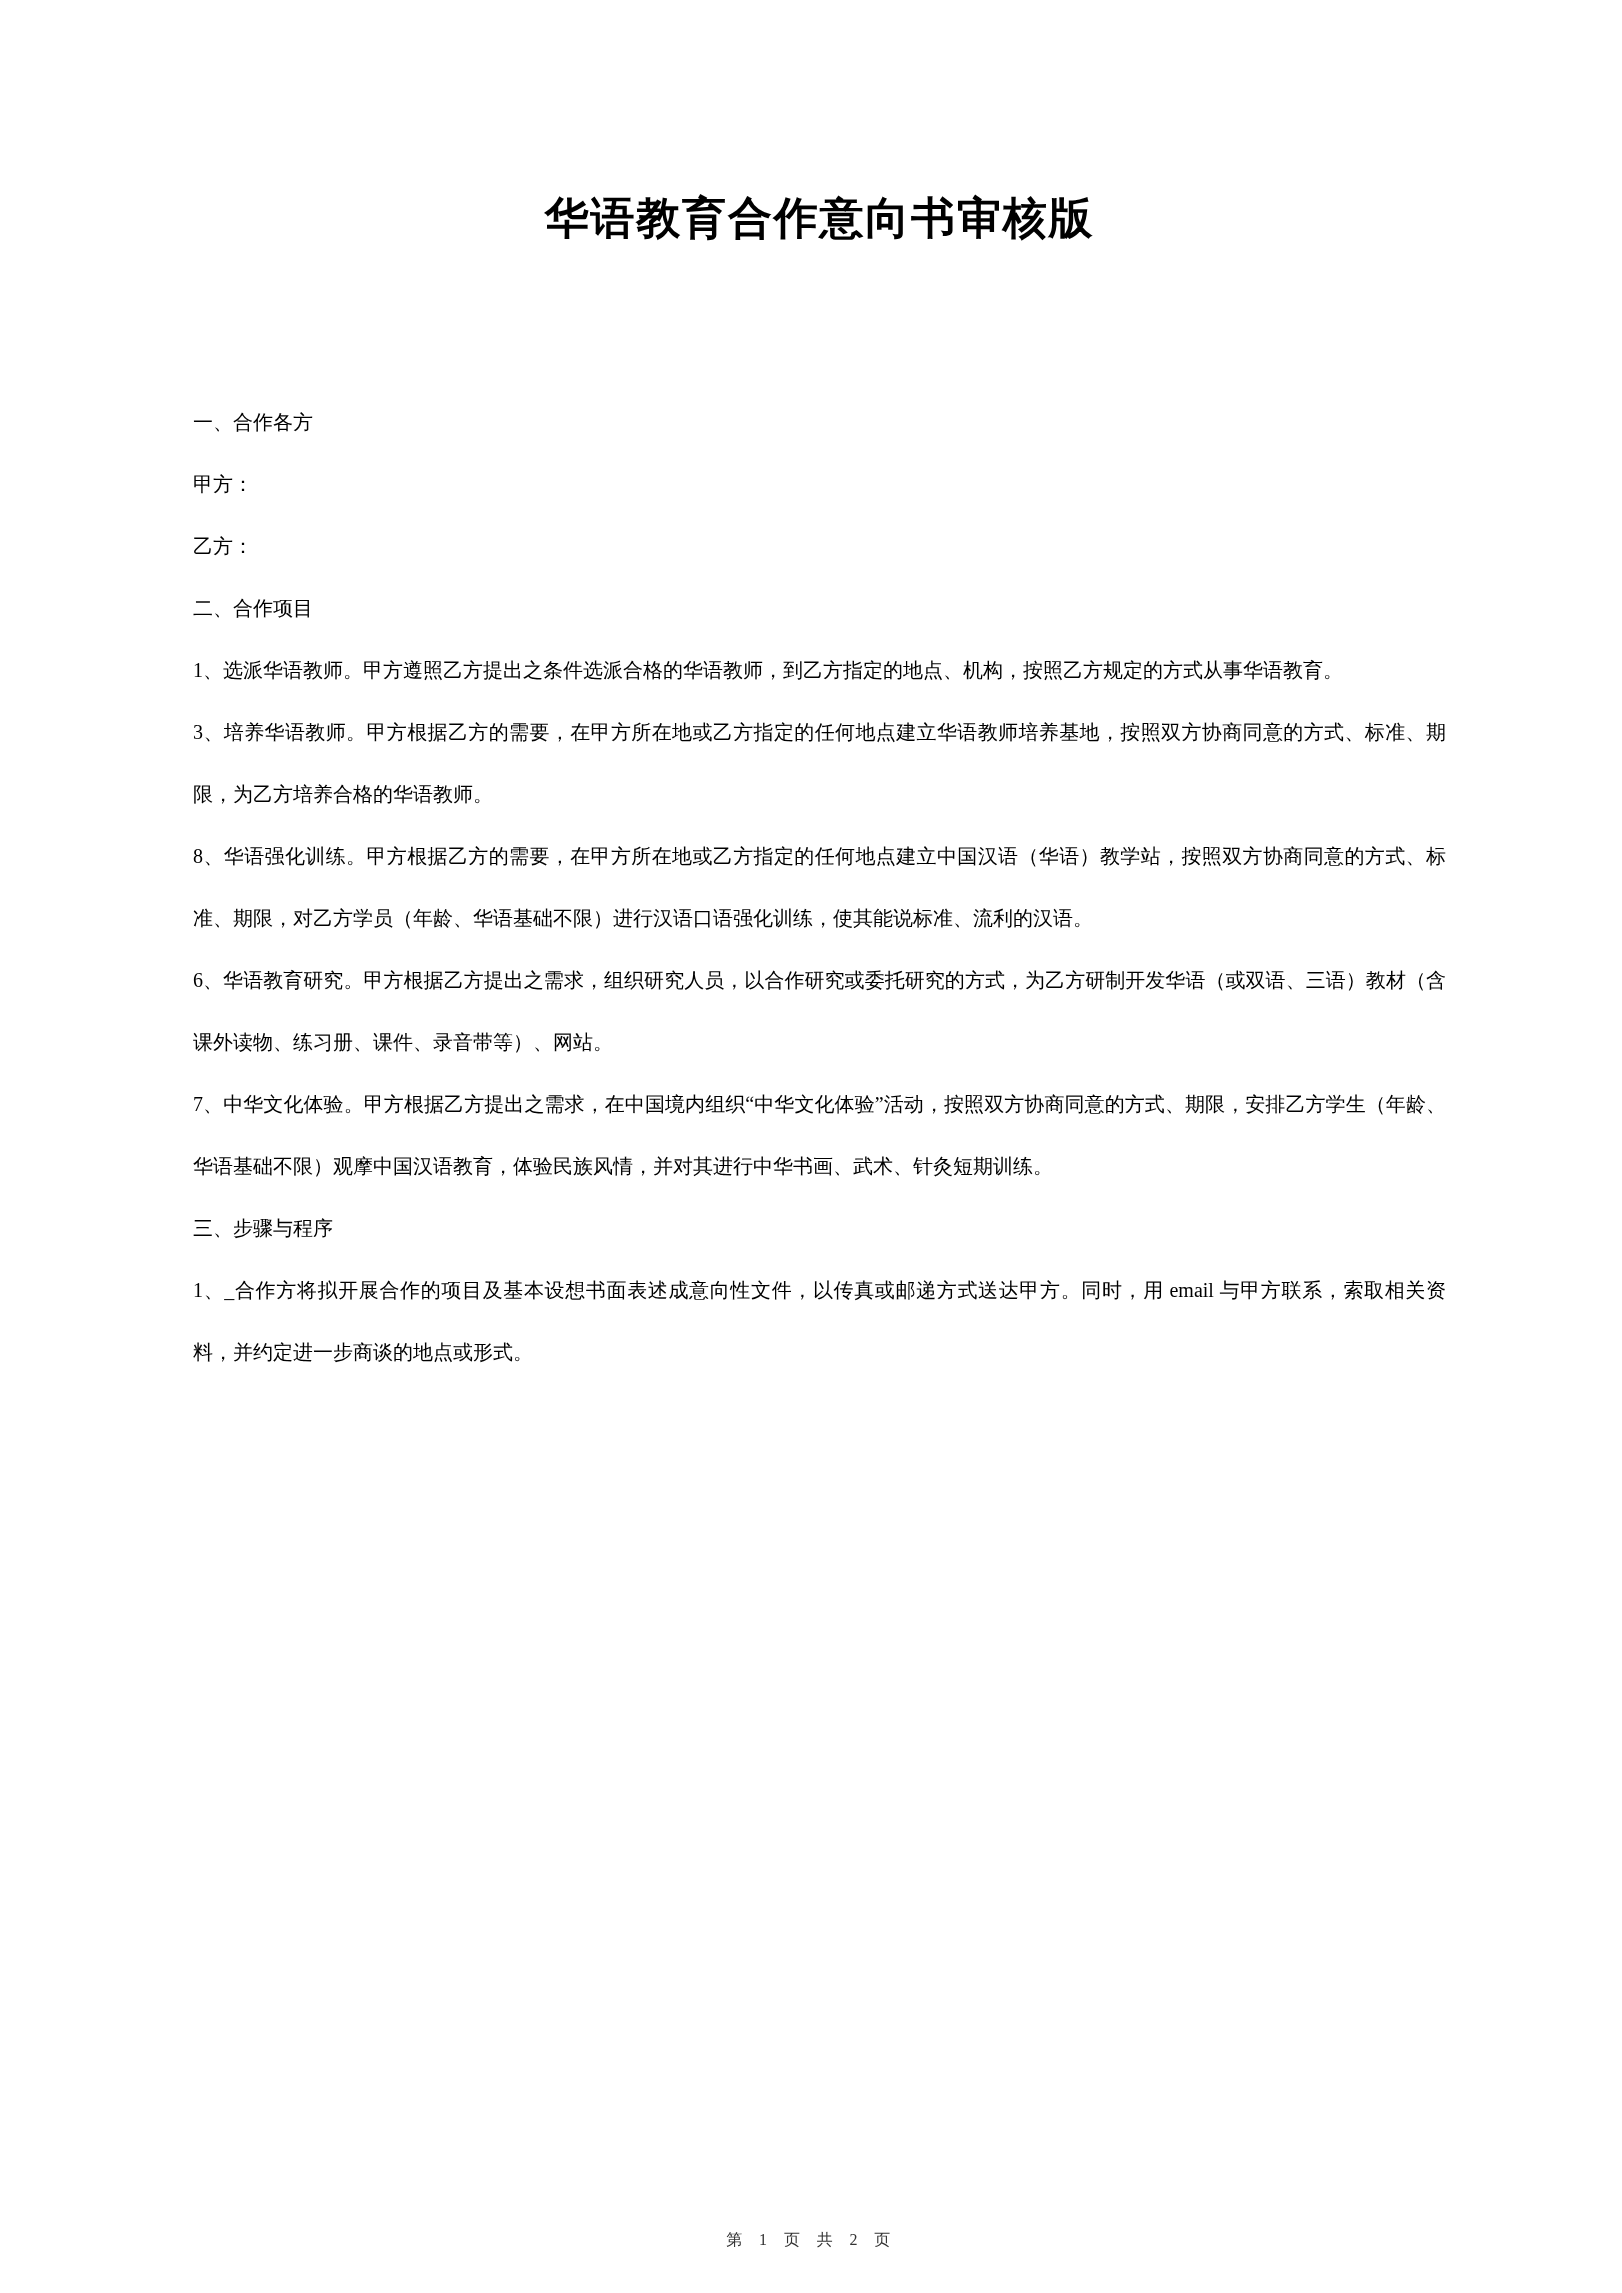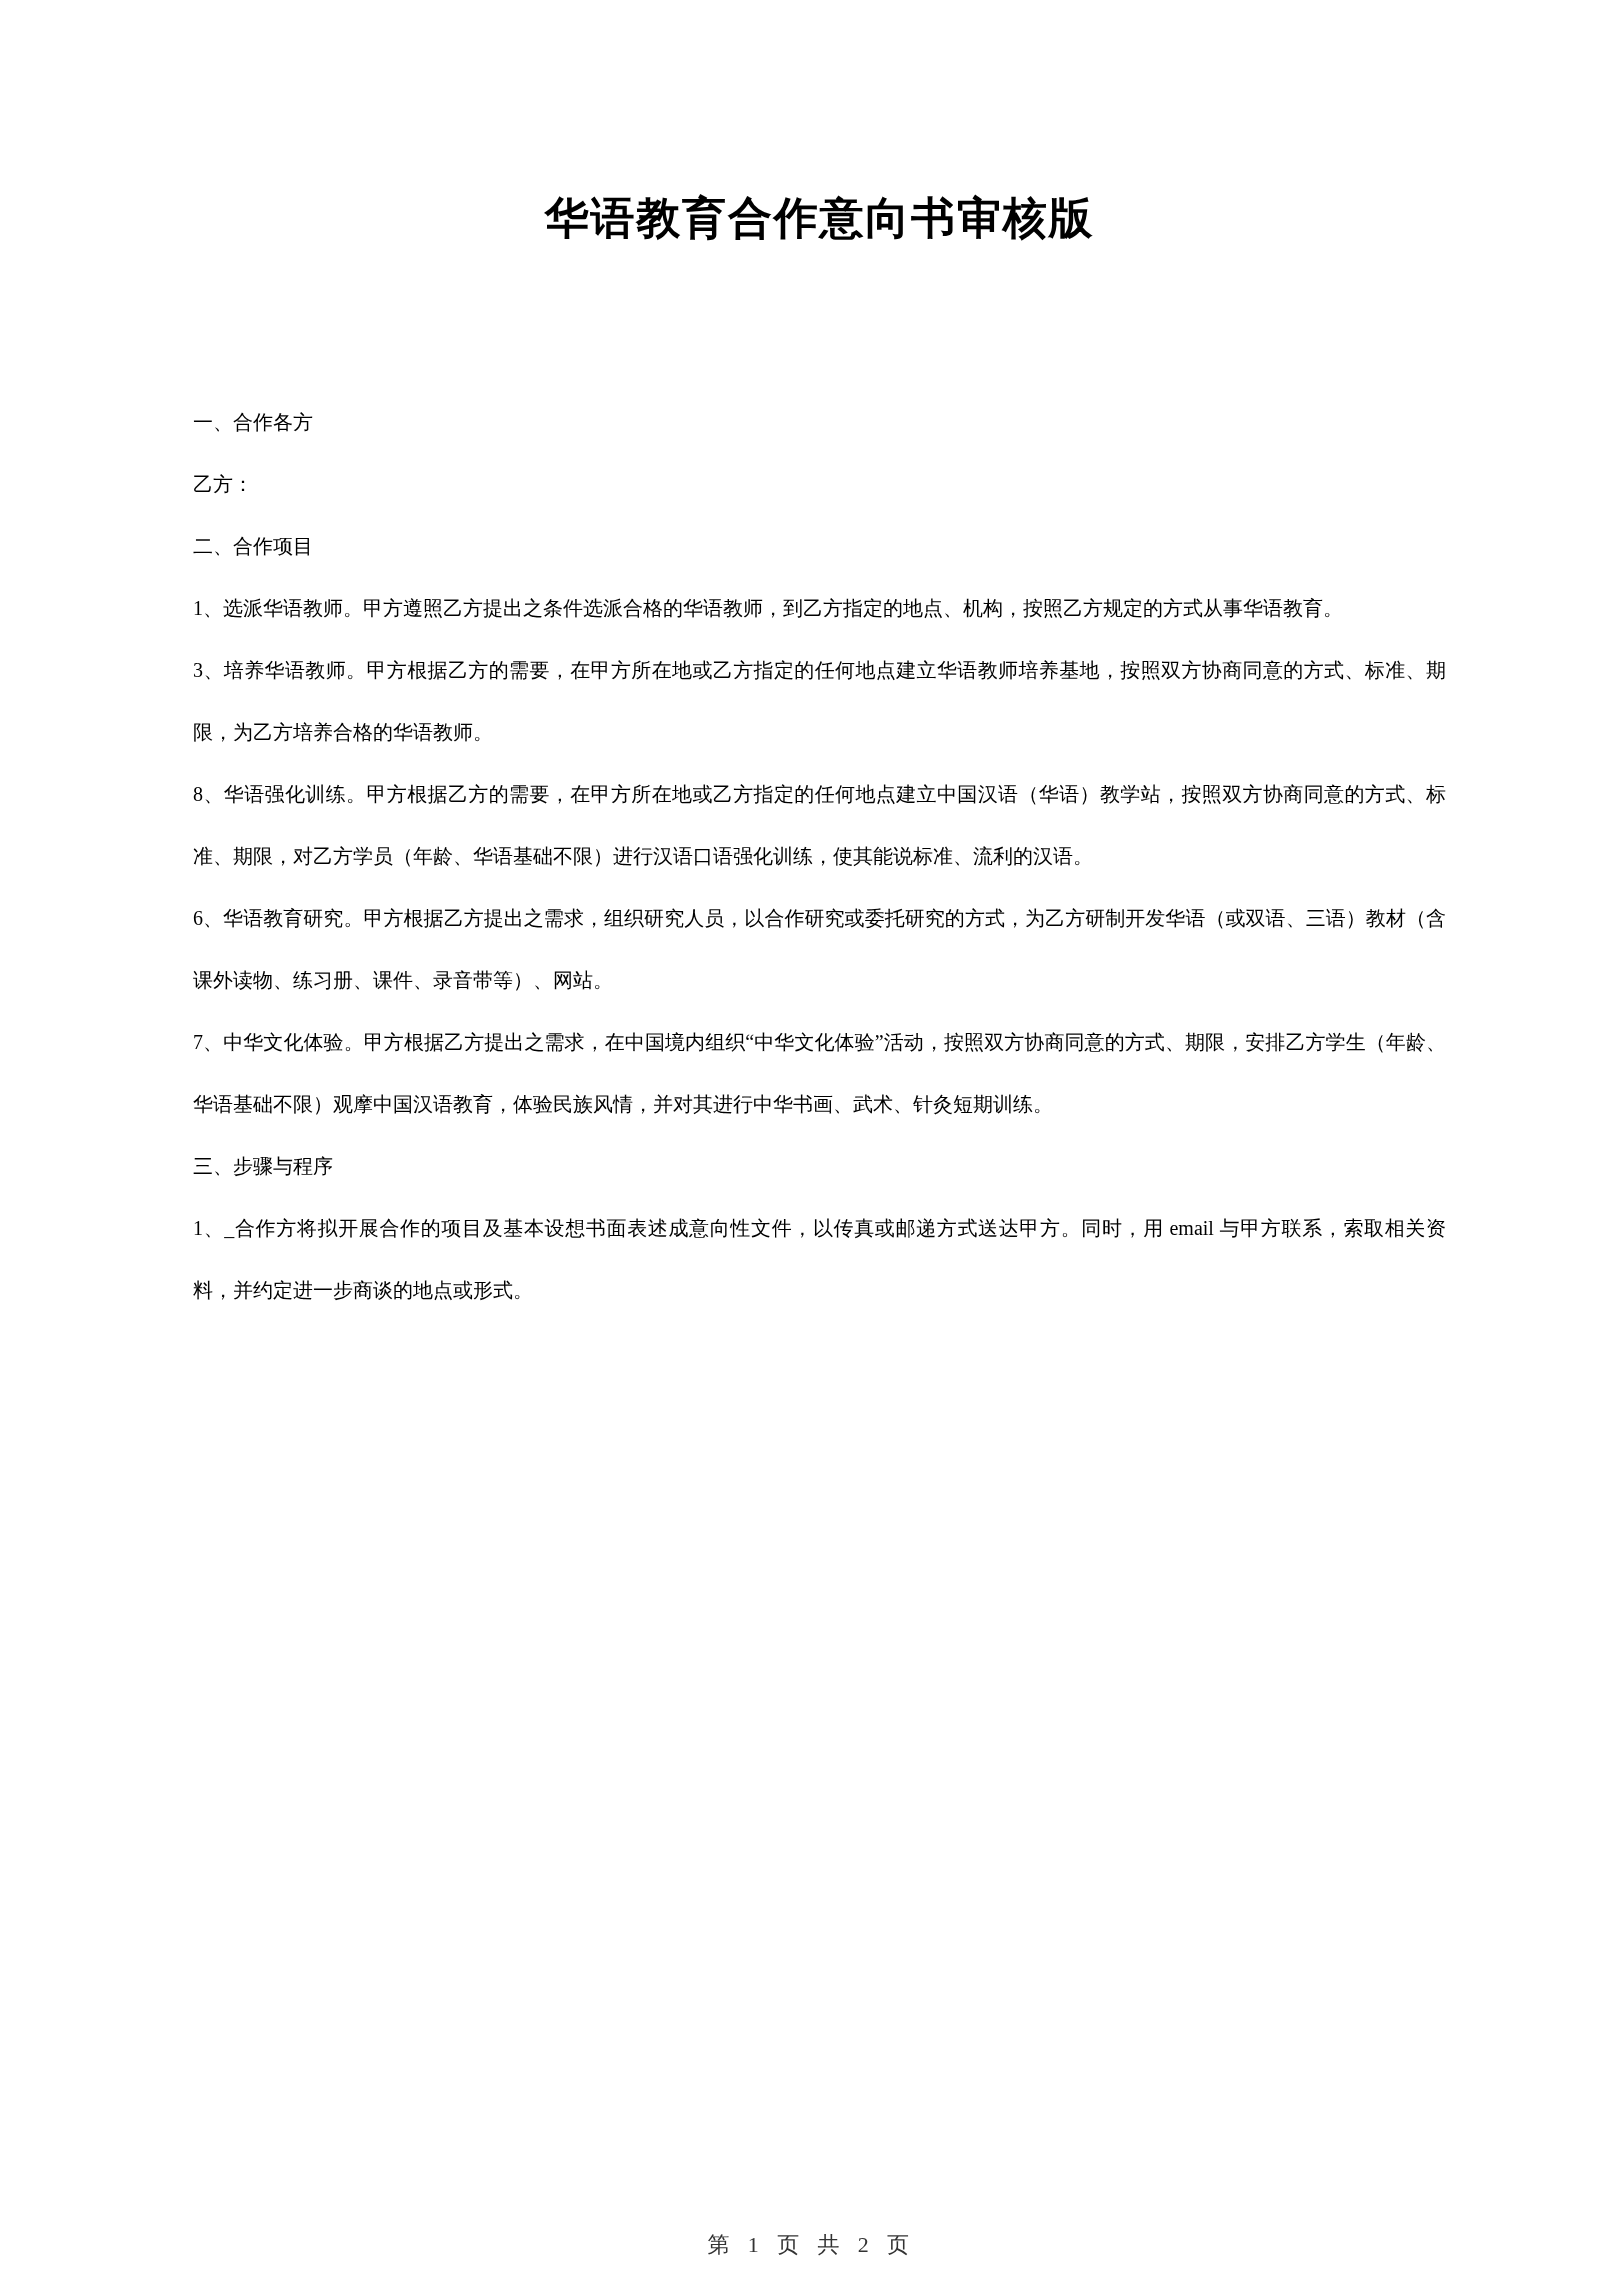--- a/index.html
+++ b/index.html
@@ -31,36 +31,37 @@
     font-size: 20px;
     line-height: 62px;
     text-align: justify;
     text-align-last: left;
     margin: 0;
     word-break: break-all;
   }
   .page-footer {
     position: absolute;
     left: 0;
-    bottom: 50px;
+    bottom: 59px;
     width: 100%;
     text-align: center;
-    font-size: 22px;
+    font-size: 16px;
     letter-spacing: 6.4px;
     color: #333333;
   }
 </style>
 </head>
 <body>
 
 <div class="page">
   <h1 class="doc-title">华语教育合作意向书审核版</h1>
 
   <div class="doc-body">
     <p>一、合作各方</p>
+    <p>甲方：</p>
     <p>乙方：</p>
     <p>二、合作项目</p>
     <p>1、选派华语教师。甲方遵照乙方提出之条件选派合格的华语教师，到乙方指定的地点、机构，按照乙方规定的方式从事华语教育。</p>
     <p>3、培养华语教师。甲方根据乙方的需要，在甲方所在地或乙方指定的任何地点建立华语教师培养基地，按照双方协商同意的方式、标准、期限，为乙方培养合格的华语教师。</p>
     <p>8、华语强化训练。甲方根据乙方的需要，在甲方所在地或乙方指定的任何地点建立中国汉语（华语）教学站，按照双方协商同意的方式、标准、期限，对乙方学员（年龄、华语基础不限）进行汉语口语强化训练，使其能说标准、流利的汉语。</p>
     <p>6、华语教育研究。甲方根据乙方提出之需求，组织研究人员，以合作研究或委托研究的方式，为乙方研制开发华语（或双语、三语）教材（含课外读物、练习册、课件、录音带等）、网站。</p>
     <p>7、中华文化体验。甲方根据乙方提出之需求，在中国境内组织“中华文化体验”活动，按照双方协商同意的方式、期限，安排乙方学生（年龄、华语基础不限）观摩中国汉语教育，体验民族风情，并对其进行中华书画、武术、针灸短期训练。</p>
     <p>三、步骤与程序</p>
     <p>1、_合作方将拟开展合作的项目及基本设想书面表述成意向性文件，以传真或邮递方式送达甲方。同时，用 email 与甲方联系，索取相关资料，并约定进一步商谈的地点或形式。</p>
   </div>

